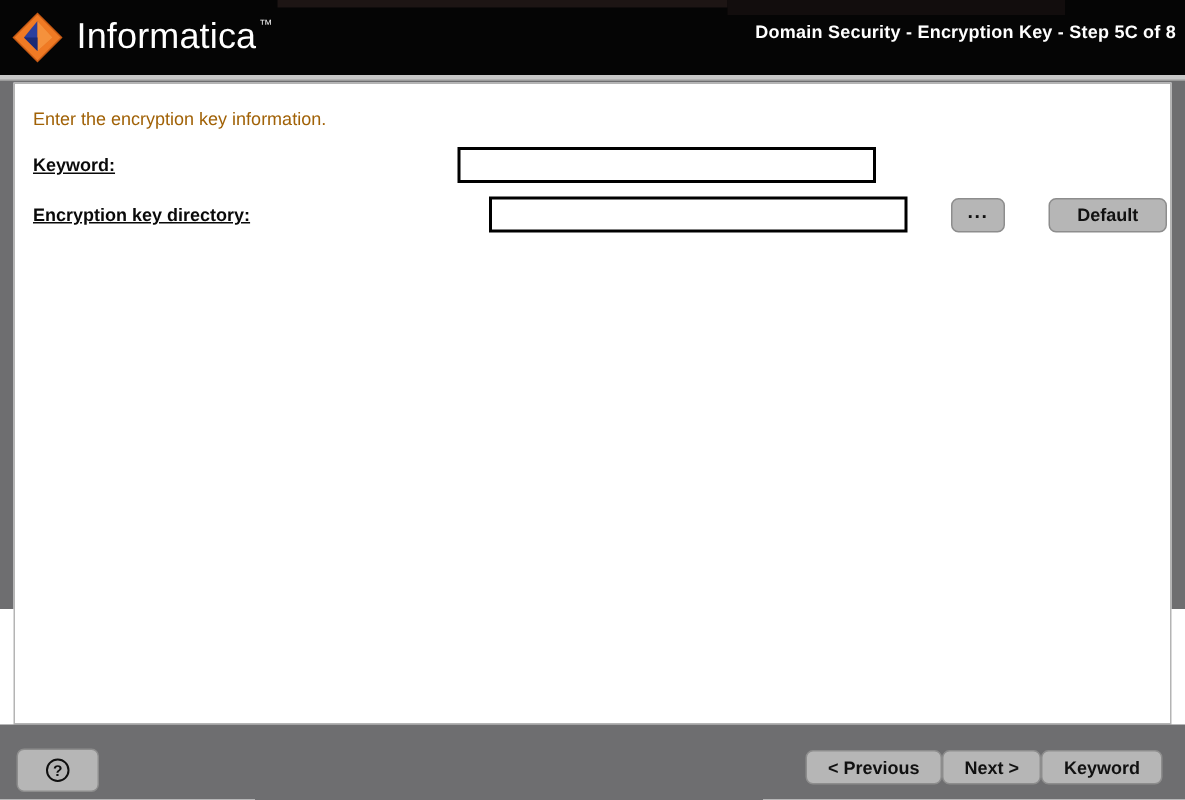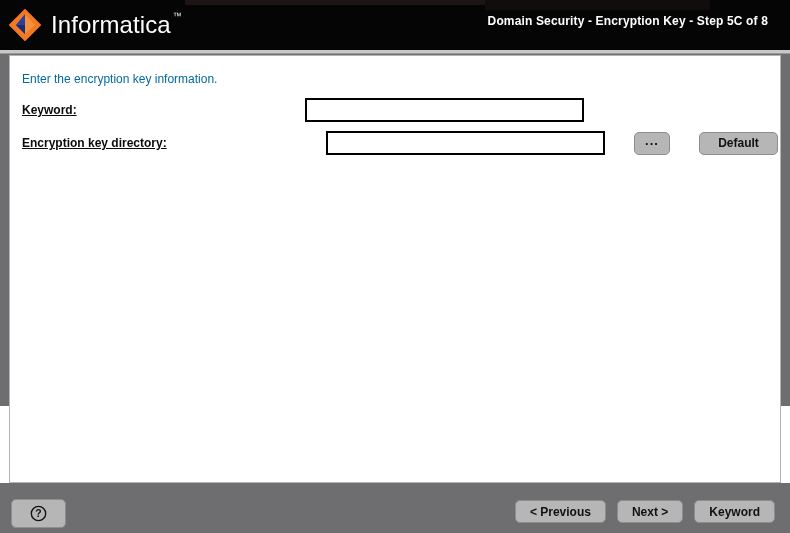--- a/index.html
+++ b/index.html
@@ -88,21 +88,21 @@
   #brand-tm {
     position: absolute;
     top: -1px;
     right: -11px;
     font-size: 9px;
     color: #e9e9e9;
   }
 
   #header-title {
     position: absolute;
-    right: 22px;
+    right: 6px;
     top: 14px;
     color: #ffffff;
     font-size: 12px;
     font-weight: bold;
     letter-spacing: 0.15px;
     white-space: nowrap;
     z-index: 3;
   }
 
   
@@ -116,21 +116,21 @@
     border: 1px solid #b4b4b4;
     box-sizing: border-box;
     overflow: hidden;
   }
 
   #instruction-text {
     position: absolute;
     left: 12px;
     top: 16px;
     font-size: 12px;
-    color: #0369a1;
+    color: #a16207;
     white-space: nowrap;
   }
 
   .form-row {
     position: absolute;
     left: 12px;
     width: 748px;
     height: 26px;
     display: flex;
     align-items: center;
@@ -217,21 +217,20 @@
   #help-icon {
     display: block;
     width: 17px;
     height: 17px;
   }
   #footer-actions {
     position: absolute;
     right: 15px;
     top: 17px;
     display: flex;
-    gap: 11px;
   }
   .footer-button {
     height: 23px;
     min-width: 65px;
     padding: 0 14px;
   }
 </style>
 </head>
 <body>
 

